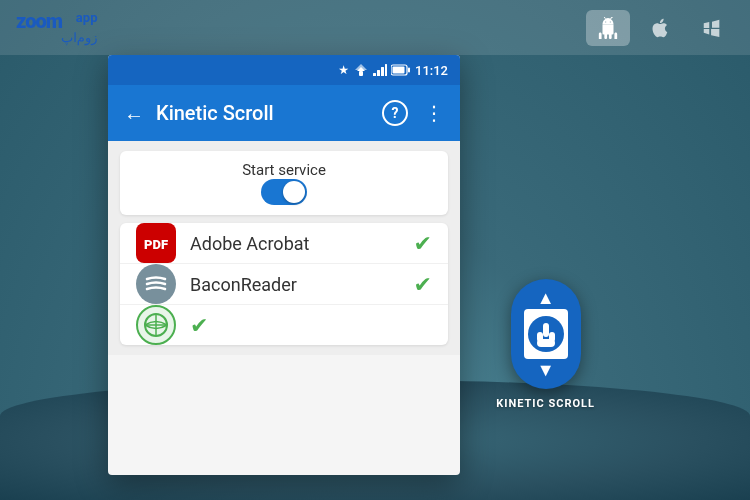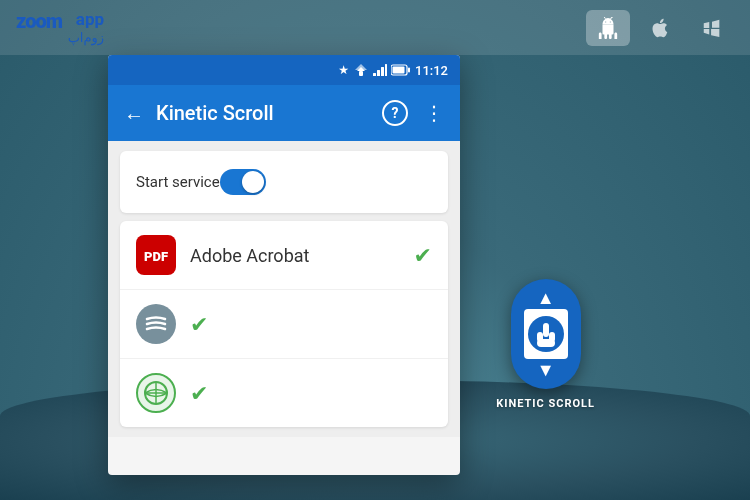--- a/index.html
+++ b/index.html
@@ -151,24 +151,26 @@
       display: flex;
       flex-direction: column;
       gap: 0;
     }
 
     
     .toggle-row {
       background: white;
       border-radius: 6px;
       margin-bottom: 8px;
-      padding: 18px 16px;
-      display: flex;
-      align-items: center;
+      padding: 10px 16px;
+      display: flex;
+      align-items: center;
+      justify-content: space-between;
       box-shadow: 0 1px 3px rgba(0,0,0,0.1);
+      flex-direction: column;
     }
 
     .toggle-label {
       font-size: 15px;
       color: #333;
       font-weight: 400;
     }
 
     
     .toggle-switch {
@@ -206,21 +208,21 @@
     .app-list {
       background: white;
       border-radius: 6px;
       overflow: hidden;
       box-shadow: 0 1px 3px rgba(0,0,0,0.1);
     }
 
     .app-row {
       display: flex;
       align-items: center;
-      padding: 14px 16px;
+      padding: 0 16px;
       border-bottom: 1px solid #f0f0f0;
       gap: 14px;
     }
 
     .app-row:last-child {
       border-bottom: none;
     }
 
     .app-icon {
       width: 40px;
@@ -305,21 +307,21 @@
     }
 
     .logo-zoom {
       font-size: 20px;
       font-weight: 900;
       color: #1a5abf;
       letter-spacing: -1px;
     }
 
     .logo-app {
-      font-size: 17px;
+      font-size: 13px;
       font-weight: 700;
       color: #1a5abf;
     }
 
     .logo-rtl {
       font-size: 13px;
       color: #1a5abf;
       direction: rtl;
     }
   </style>
@@ -415,20 +417,21 @@
       </div>
 
       <div class="app-row">
         <div class="app-icon bacon" style="background:#78909c; border-radius:50%;">
           <svg width="26" height="26" viewBox="0 0 26 26" fill="none">
             <path d="M4 8 Q13 5 22 8" stroke="white" stroke-width="2.5" stroke-linecap="round" fill="none"></path>
             <path d="M4 13 Q13 10 22 13" stroke="white" stroke-width="2.5" stroke-linecap="round" fill="none"></path>
             <path d="M4 18 Q13 15 22 18" stroke="white" stroke-width="2.5" stroke-linecap="round" fill="none"></path>
           </svg>
         </div>
+        <span class="app-name">BaconReader</span>
         <span class="check-icon">✔</span>
       </div>
 
       <div class="app-row">
         <div class="app-icon" style="background:#e8f5e9; border-radius:50%; border: 2px solid #4caf50;">
           <svg width="30" height="30" viewBox="0 0 30 30" fill="none">
             <circle cx="15" cy="15" r="11" stroke="#4caf50" stroke-width="2" fill="none"></circle>
             <path d="M4 15 Q15 8 26 15" stroke="#4caf50" stroke-width="1.5" fill="none"></path>
             <path d="M4 15 Q15 22 26 15" stroke="#4caf50" stroke-width="1.5" fill="none"></path>
             <line x1="15" y1="4" x2="15" y2="26" stroke="#4caf50" stroke-width="1.5"></line>

